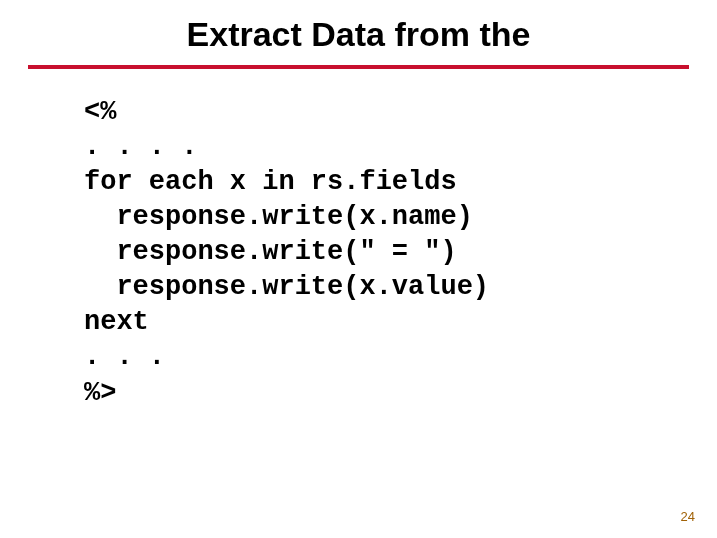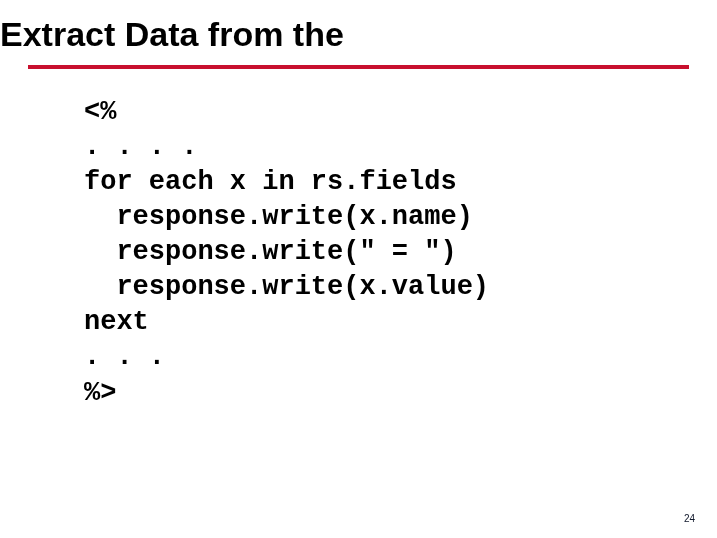--- a/index.html
+++ b/index.html
@@ -12,20 +12,21 @@
     color: #000000;
     position: relative;
   }
   .slide {
     width: 717px;
     height: 538px;
     position: relative;
     box-sizing: border-box;
   }
   .title {
+    text-align: center;
     font-weight: 700;
     font-size: 34px;
     line-height: 1.2;
     padding-top: 14px;
     padding-bottom: 10px;
     letter-spacing: 0px;
   }
   .rule {
     border: none;
     border-top: 4px solid #c8102e;
@@ -38,22 +39,22 @@
     line-height: 1.3;
     white-space: pre;
     margin: 26px 0 0 84px;
     color: #000;
   }
   .pagenum {
     position: absolute;
     right: 22px;
     bottom: 14px;
     font-family: Arial, Helvetica, sans-serif;
-    font-size: 10px;
-    color: #0f172a;
+    font-size: 13px;
+    color: #a16207;
   }
 </style>
 </head>
 <body>
 
 <div class="slide">
   <div class="title">
     <span>Extract Data from the</span><br>
   </div>
   <hr class="rule">

